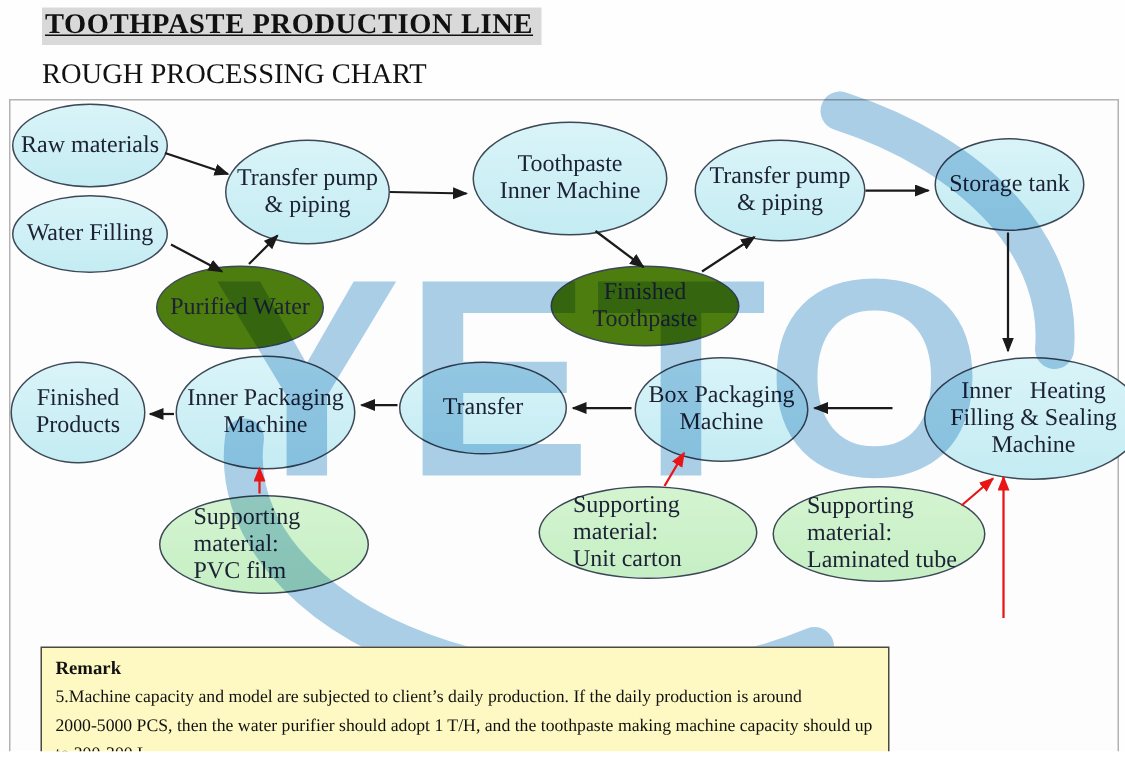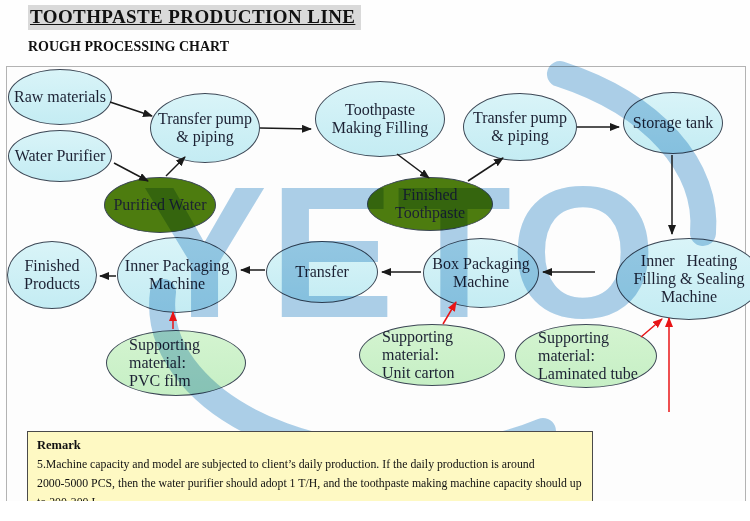--- a/index.html
+++ b/index.html
@@ -1,21 +1,21 @@
 <!DOCTYPE html>
 <html><head>
 <meta charset="utf-8">
 <style>
   html,body{margin:0;padding:0;background:#ffffff;}
   .stage{position:relative;width:750px;height:501px;background:#fefefe;overflow:hidden;
          font-family:"Liberation Serif","DejaVu Serif",serif;color:#141722;}
   .page-title{position:absolute;left:28px;top:5px;font-size:19px;font-weight:bold;
               background:#d9d9d9;padding:1px 6px 2px 2px;text-decoration:underline;
               letter-spacing:.4px;color:#111;}
-  .page-subtitle{position:absolute;left:28px;top:39px;font-size:14px;font-weight:bold;color:#111;}
+  .page-subtitle{position:absolute;left:28px;top:39px;font-size:19px;font-weight:normal;color:#111;}
   .chart-frame{position:absolute;left:6px;top:66px;width:738px;height:448px;
                border:1px solid #b3b3b3;background:#fdfdfd;}
   .node{position:absolute;border:1.3px solid #3d4856;border-radius:50%;
         display:flex;align-items:center;justify-content:center;text-align:center;
         font-size:16px;line-height:18px;white-space:pre-line;color:#1c2133;
         box-sizing:border-box;}
   .node.blue{background:linear-gradient(180deg,#d9f4f8 0%,#c4ecf3 100%);}
   .node.yellow{background:#4d7c0f;}
   .node.green{background:linear-gradient(180deg,#d4f4d0 0%,#c6efc5 100%);}
   .node.left{justify-content:flex-start;text-align:left;padding-left:22px;}
@@ -30,25 +30,25 @@
 <body>
 
 <div class="stage">
 
   <div class="page-title">TOOTHPASTE PRODUCTION LINE</div>
   <div class="page-subtitle">ROUGH PROCESSING CHART</div>
 
   <div class="chart-frame"></div>
 
   <div class="node blue" style="left:8px;top:69px;width:104px;height:56px;">Raw materials</div>
-  <div class="node blue" style="left:8px;top:130px;width:104px;height:52px;">Water Purifier</div>
+  <div class="node blue" style="left:8px;top:130px;width:104px;height:52px;">Water Filling</div>
   <div class="node blue" style="left:150px;top:93px;width:110px;height:70px;">Transfer pump
 &amp; piping</div>
   <div class="node blue" style="left:315px;top:81px;width:130px;height:76px;">Toothpaste
-Making Filling</div>
+Inner Machine</div>
   <div class="node blue" style="left:463px;top:93px;width:114px;height:68px;">Transfer pump
 &amp; piping</div>
   <div class="node blue" style="left:623px;top:92px;width:100px;height:62px;">Storage tank</div>
 
   <div class="node yellow" style="left:104px;top:177px;width:112px;height:56px;">Purified Water</div>
   <div class="node yellow" style="left:367px;top:177px;width:126px;height:54px;">Finished Toothpaste</div>
 
   <div class="node blue" style="left:7px;top:241px;width:90px;height:68px;">Finished
 Products</div>
   <div class="node blue" style="left:117px;top:237px;width:120px;height:76px;">Inner Packaging

